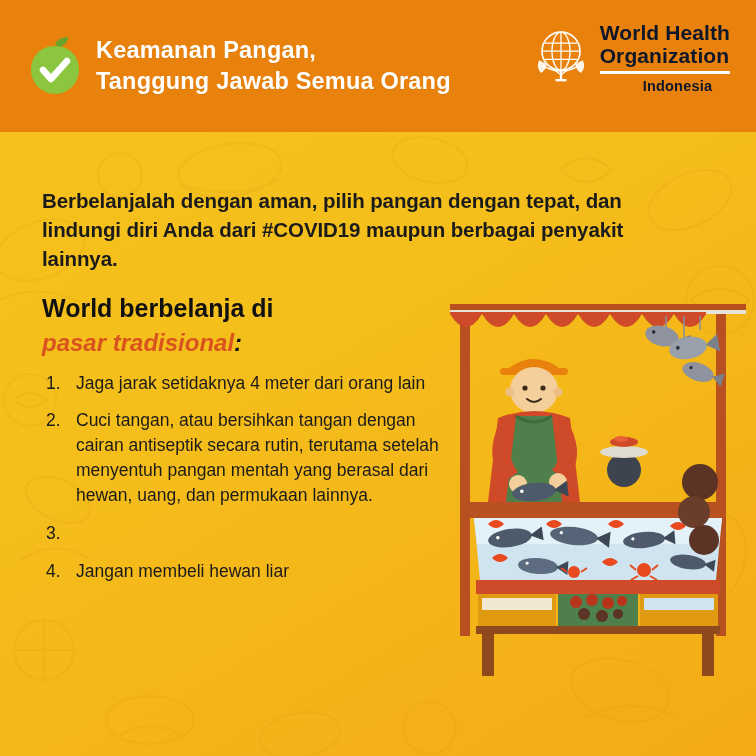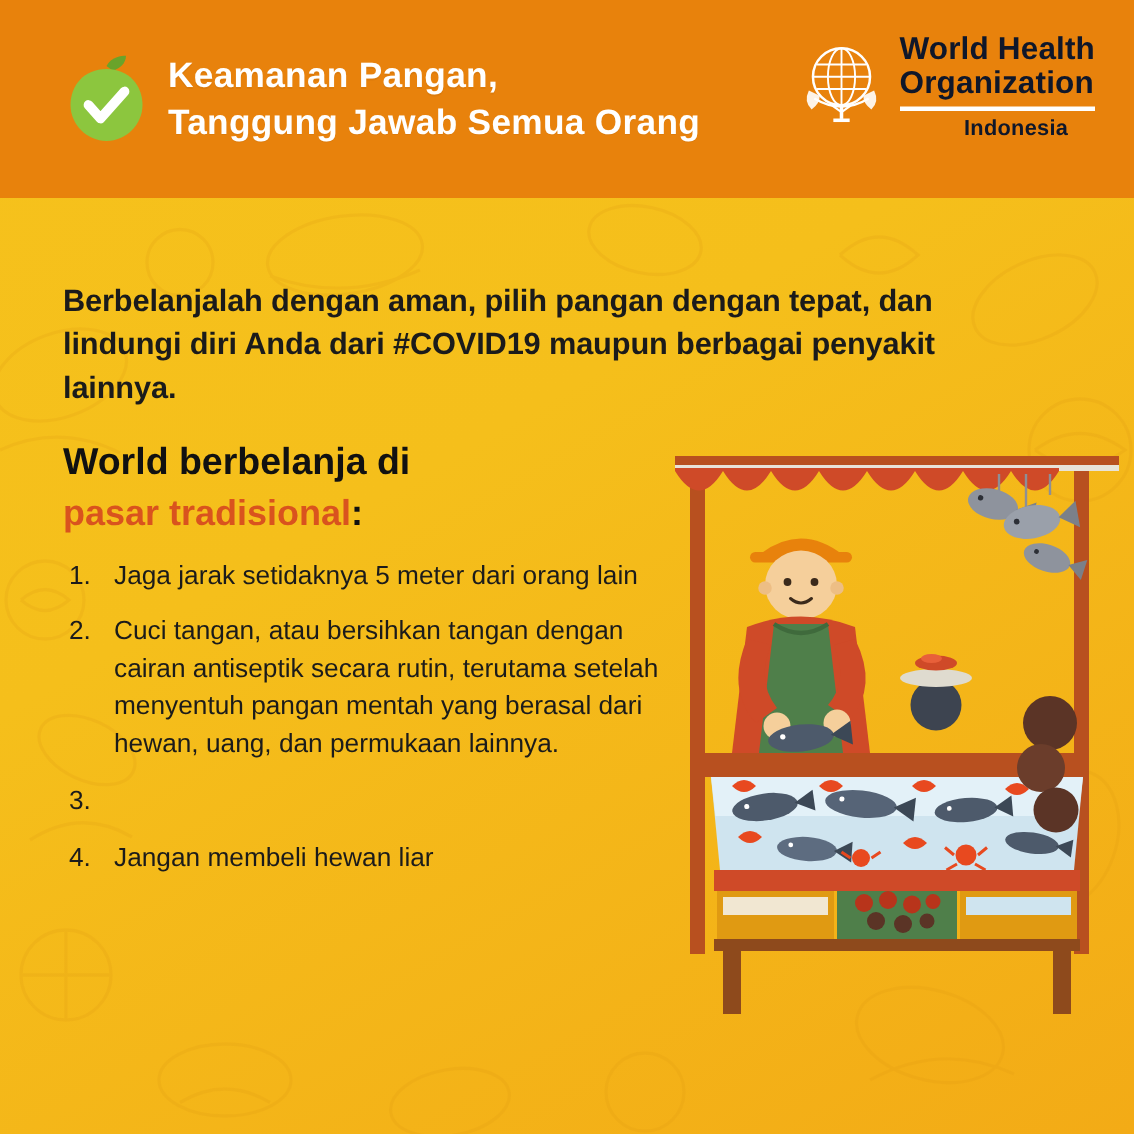--- a/index.html
+++ b/index.html
@@ -24,21 +24,21 @@
     pointer-events: none;
   }
 
   
   .header {
     position: relative;
     height: 132px;
     background: #e8820c;
     display: flex;
     align-items: center;
-    padding: 0 44px;
+    padding: 0 28px;
     z-index: 5;
   }
   .apple-badge {
     position: relative;
     width: 54px; height: 58px;
     flex: 0 0 auto;
     margin-right: 14px;
   }
   .apple-badge svg { display: block; }
   .header-title {
@@ -95,20 +95,21 @@
     font-weight: bold;
     color: #111;
     line-height: 1.2;
   }
   .sec-line2 {
     font-size: 24px;
     font-weight: bold;
     color: #d9531e;
     line-height: 1.3;
     margin-top: 4px;
+    font-style: italic;
   }
   .sec-line2 .colon { color: #111; }
 
   ol.tips {
     margin: 12px 0 0 0;
     padding: 0;
     list-style: none;
     max-width: 420px;
   }
   ol.tips li {
@@ -215,21 +216,21 @@
   <div class="content">
     <div class="intro">Berbelanjalah dengan aman, pilih pangan dengan tepat, dan lindungi diri Anda dari #COVID19 maupun berbagai penyakit lainnya.</div>
 
     <div class="section">
       <div class="sec-line1">World berbelanja di</div>
       <div class="sec-line2"><span>pasar tradisional</span><span class="colon">:</span></div>
 
       <ol class="tips">
         <li>
           <span class="num">1.</span>
-          <span class="tiptext">Jaga jarak setidaknya 5 meter dari orang lain</span>
+          <span class="tiptext">Jaga jarak setidaknya 4 meter dari orang lain</span>
         </li>
         <li>
           <span class="num">2.</span>
           <span class="tiptext">Cuci tangan, atau bersihkan tangan dengan cairan antiseptik secara rutin, terutama setelah menyentuh pangan mentah yang berasal dari hewan, uang, dan permukaan lainnya.</span>
         </li>
         <li>
           <span class="num">3.</span>
         </li>
         <li>
           <span class="num">4.</span>

